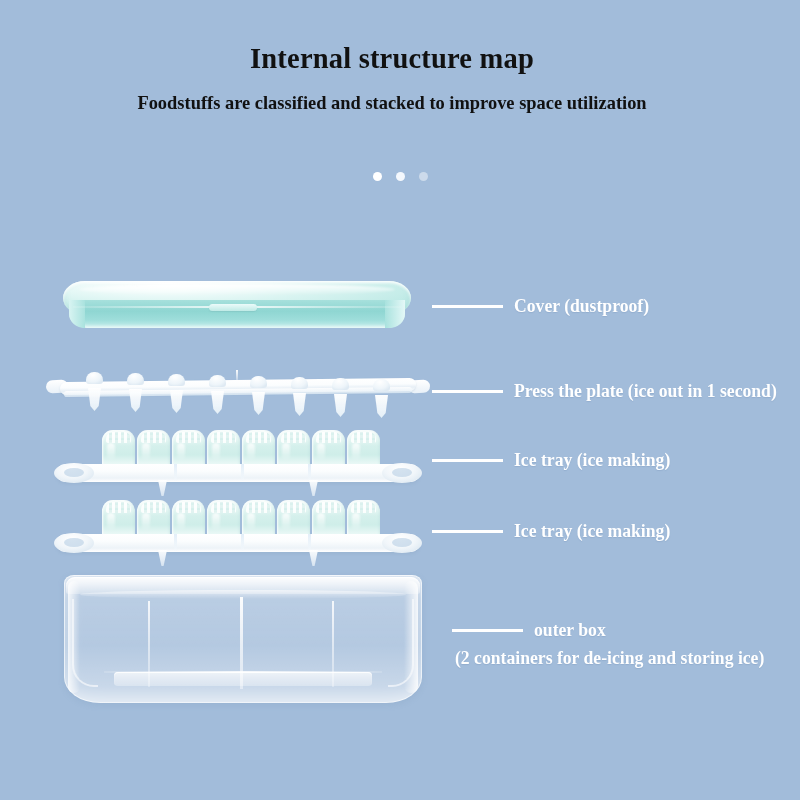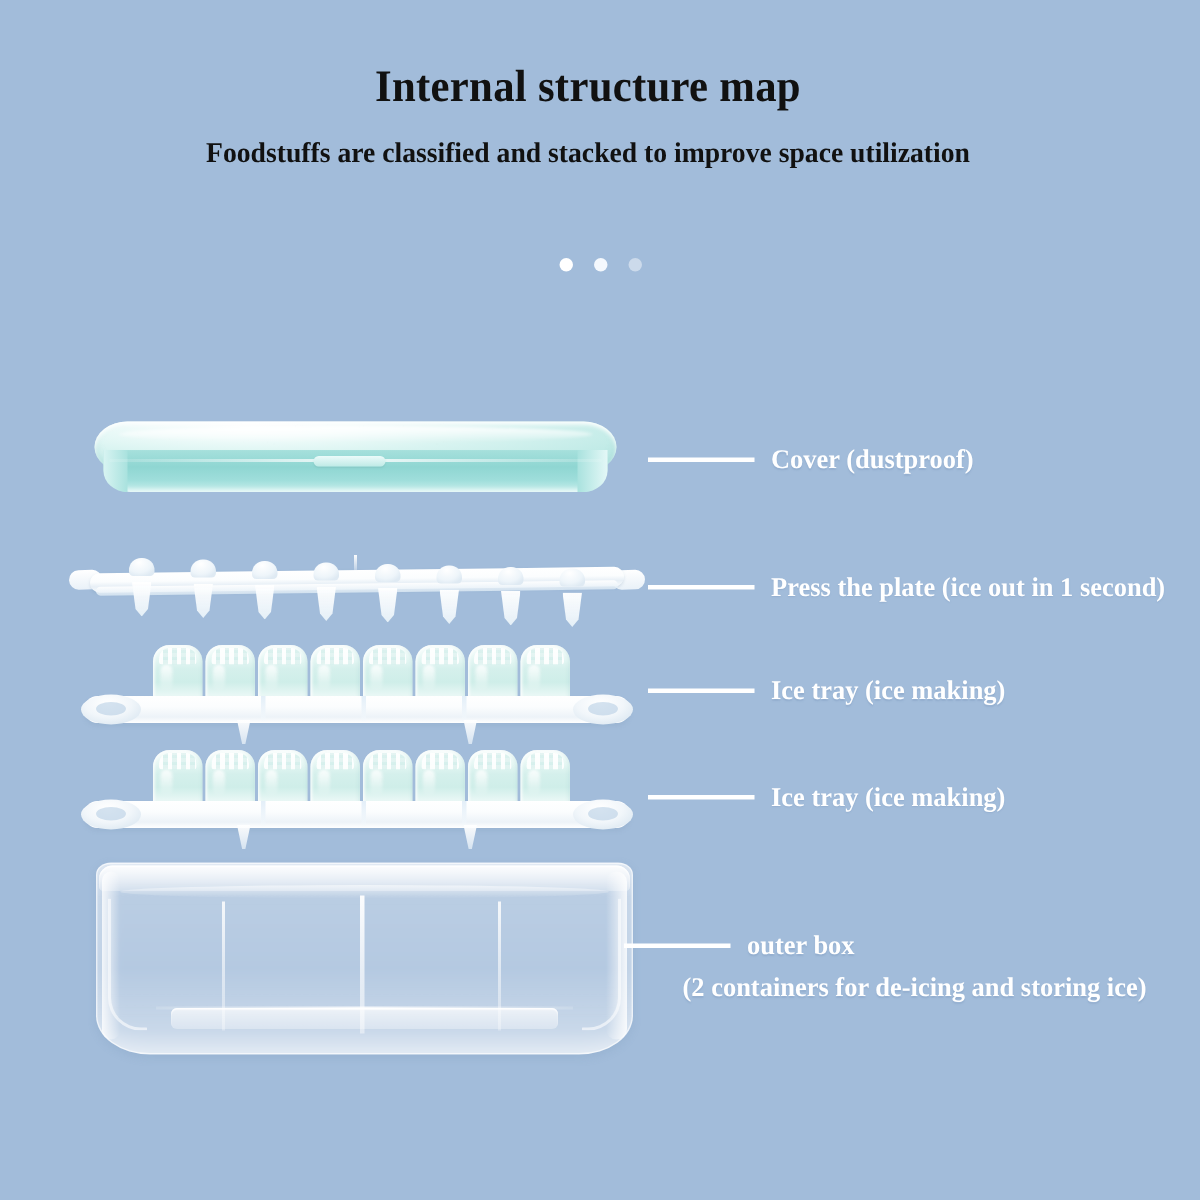--- a/index.html
+++ b/index.html
@@ -414,17 +414,17 @@
 <div class="callout" style="left:432px; top:450px">
   <span class="leader"></span>
   <span class="ctext">Ice tray (ice making)</span>
 </div>
 
 <div class="callout" style="left:432px; top:521px">
   <span class="leader"></span>
   <span class="ctext">Ice tray (ice making)</span>
 </div>
 
-<div class="callout" style="left:416px; top:620px">
+<div class="callout" style="left:452px; top:620px">
   <span class="leader"></span>
   <span class="ctext">outer box</span>
 </div>
 <div class="sub-line" style="left:455px; top:648px">(2 containers for de-icing and storing ice)</div>
 
 </body></html>

